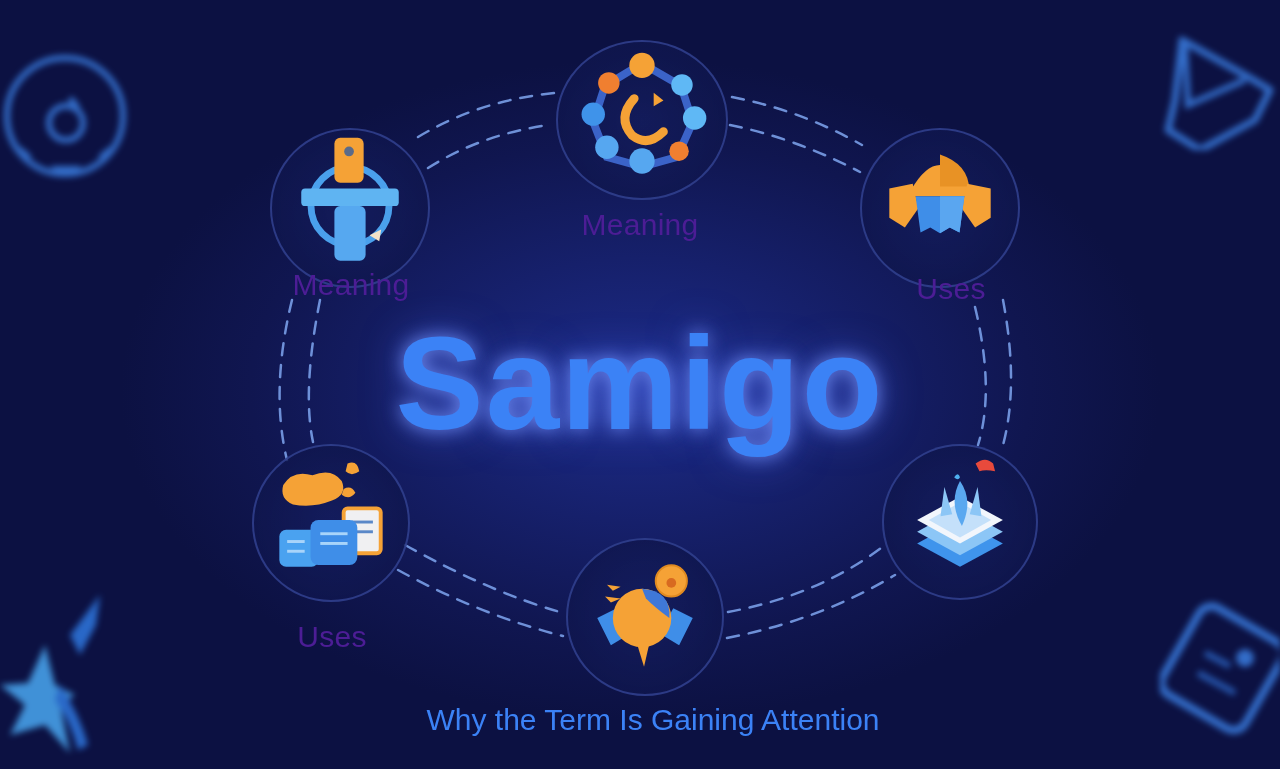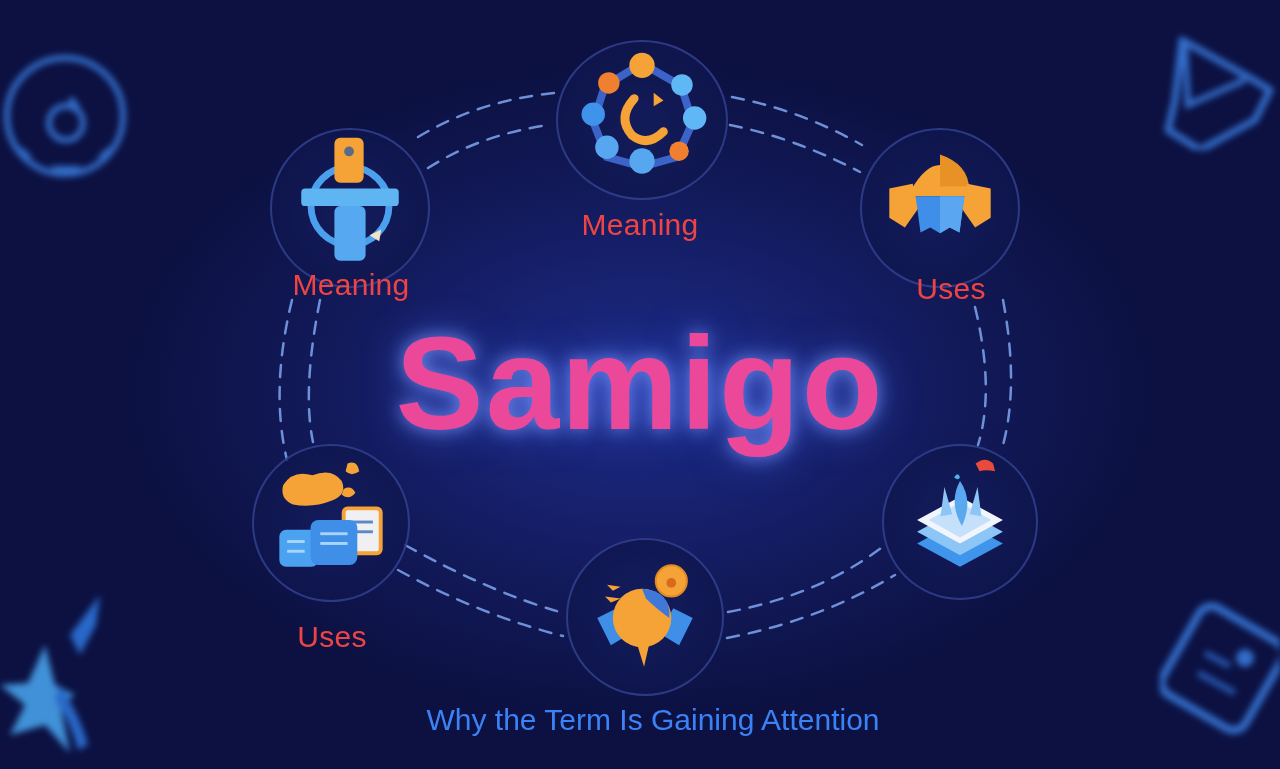--- a/index.html
+++ b/index.html
@@ -12,26 +12,26 @@
   .layer { position: absolute; left: 0; top: 0; width: 1280px; height: 769px; }
   .blur-deco { position: absolute; filter: blur(3px); opacity: 0.85; }
   .node {
     position: absolute; border-radius: 50%;
     border: 2px solid rgba(70, 90, 180, 0.55);
     background: radial-gradient(circle, rgba(22,32,100,0.6) 0%, rgba(14,20,72,0.9) 100%);
     box-sizing: border-box;
   }
   .node svg { position: absolute; left: 0; top: 0; width: 100%; height: 100%; }
   .label {
-    position: absolute; font-size: 30px; color: #ef4444; white-space: nowrap;
+    position: absolute; font-size: 30px; color: #4c1d95; white-space: nowrap;
     transform: translateX(-50%); letter-spacing: 0.3px;
   }
   .title {
     position: absolute; left: 640px; top: 318px; transform: translateX(-50%);
-    font-size: 132px; font-weight: bold; letter-spacing: 2px; color: #ec4899;
+    font-size: 132px; font-weight: bold; letter-spacing: 2px; color: #3b82f6;
     text-shadow: 0 0 18px rgba(120,150,255,0.85), 0 0 40px rgba(80,110,255,0.6);
     line-height: 1;
   }
   .subtitle {
     position: absolute; left: 653px; top: 703px; transform: translateX(-50%);
     font-size: 30px; color: #3b82f6; white-space: nowrap;
   }
 </style>
 </head>
 <body>

